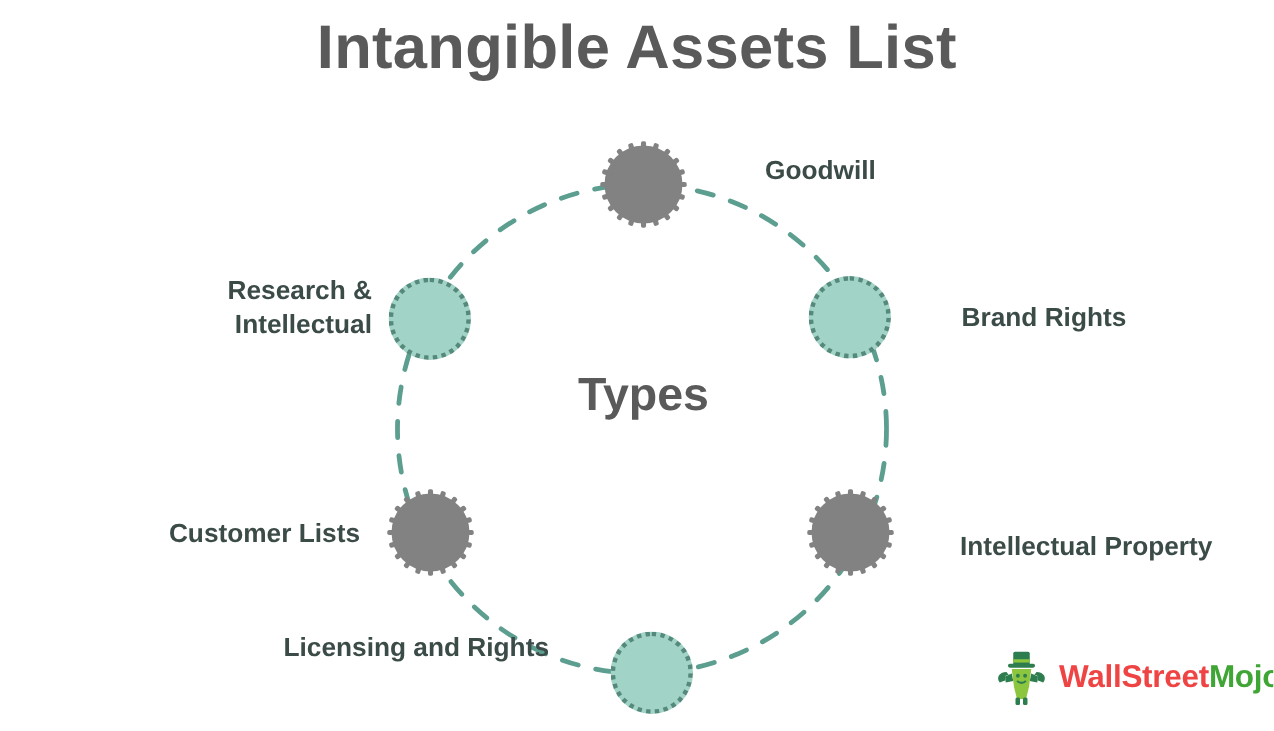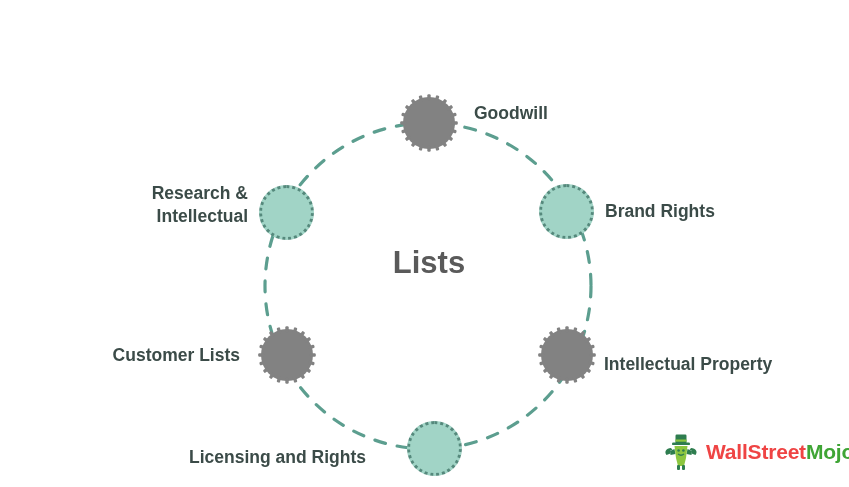--- a/index.html
+++ b/index.html
@@ -78,20 +78,21 @@
     font-weight: bold;
     color: #3b4b48;
     line-height: 1.32;
     white-space: nowrap;
   }
   .node-label.left {
     text-align: right;
   }
   .node-label.right {
     text-align: left;
+    margin-left: 36px;
   }
   .node-label.two-line {
     white-space: normal;
     width: 150px;
   }
 
   
   #logo {
     position: absolute;
     left: 663px;
@@ -107,20 +108,21 @@
     white-space: nowrap;
   }
   .wm-a { color: #ef4444; }
   .wm-b { color: #3fa535; }
 </style>
 </head>
 <body>
 
 <div id="canvas">
 
+  <div id="page-title">Intangible Assets List</div>
 
   <div id="diagram">
 
     <svg id="ring-svg" viewBox="0 0 849 487">
       <circle cx="428" cy="286" r="163" fill="none" stroke="#5c9e8f" stroke-width="3.2" stroke-linecap="round" stroke-dasharray="11 12"></circle>
     </svg>
 
     <svg class="node" style="left:399px; top:93px; width:60px; height:60px;" viewBox="0 0 60 60">
       <g>
         <circle cx="30" cy="30" r="26" fill="#828282"></circle>
@@ -176,21 +178,21 @@
           <rect x="28.3" y="1.2" width="3.4" height="6" rx="1.2" transform="rotate(288 30 30)"></rect>
           <rect x="28.3" y="1.2" width="3.4" height="6" rx="1.2" transform="rotate(306 30 30)"></rect>
           <rect x="28.3" y="1.2" width="3.4" height="6" rx="1.2" transform="rotate(324 30 30)"></rect>
           <rect x="28.3" y="1.2" width="3.4" height="6" rx="1.2" transform="rotate(342 30 30)"></rect>
         </g>
       </g>
     </svg>
     <div class="node-label right" style="left:604px; top:353px;">Intellectual Property</div>
 
     <div class="node node-dotted" style="left:407px; top:421px; width:55px; height:55px;"></div>
-    <div class="node-label left" style="left:146px; top:446px; width:220px;">Licensing and Rights</div>
+    <div class="node-label left" style="left:146px; top:420px; width:220px;">Licensing and Rights</div>
 
     <svg class="node" style="left:257px; top:325px; width:60px; height:60px;" viewBox="0 0 60 60">
       <g>
         <circle cx="30" cy="30" r="26" fill="#828282"></circle>
         <g fill="#828282">
           <rect x="28.3" y="1.2" width="3.4" height="6" rx="1.2"></rect>
           <rect x="28.3" y="1.2" width="3.4" height="6" rx="1.2" transform="rotate(18 30 30)"></rect>
           <rect x="28.3" y="1.2" width="3.4" height="6" rx="1.2" transform="rotate(36 30 30)"></rect>
           <rect x="28.3" y="1.2" width="3.4" height="6" rx="1.2" transform="rotate(54 30 30)"></rect>
           <rect x="28.3" y="1.2" width="3.4" height="6" rx="1.2" transform="rotate(72 30 30)"></rect>
@@ -213,21 +215,21 @@
       </g>
     </svg>
     <div class="node-label left" style="left:66px; top:344px; width:174px;text-align:right;">Customer Lists</div>
 
     <div class="node node-dotted" style="left:259px; top:185px; width:55px; height:55px;"></div>
     <div class="node-label left two-line" style="left:98px; top:182px;">
       <div>Research &amp;</div>
       <div>Intellectual</div>
     </div>
 
-    <div id="center-label">Lists</div>
+    <div id="center-label">Types</div>
 
   </div>
 
   <div id="logo">
     <svg width="36" height="40" viewBox="0 0 36 40">
 
       <rect x="12.5" y="2.5" width="11" height="9" rx="1.2" fill="#2e7d4f"></rect>
       <rect x="9" y="10.5" width="18" height="2.6" rx="1.2" fill="#2e7d4f"></rect>
       <rect x="12.5" y="7.5" width="11" height="2.2" fill="#8cc63f"></rect>
 

